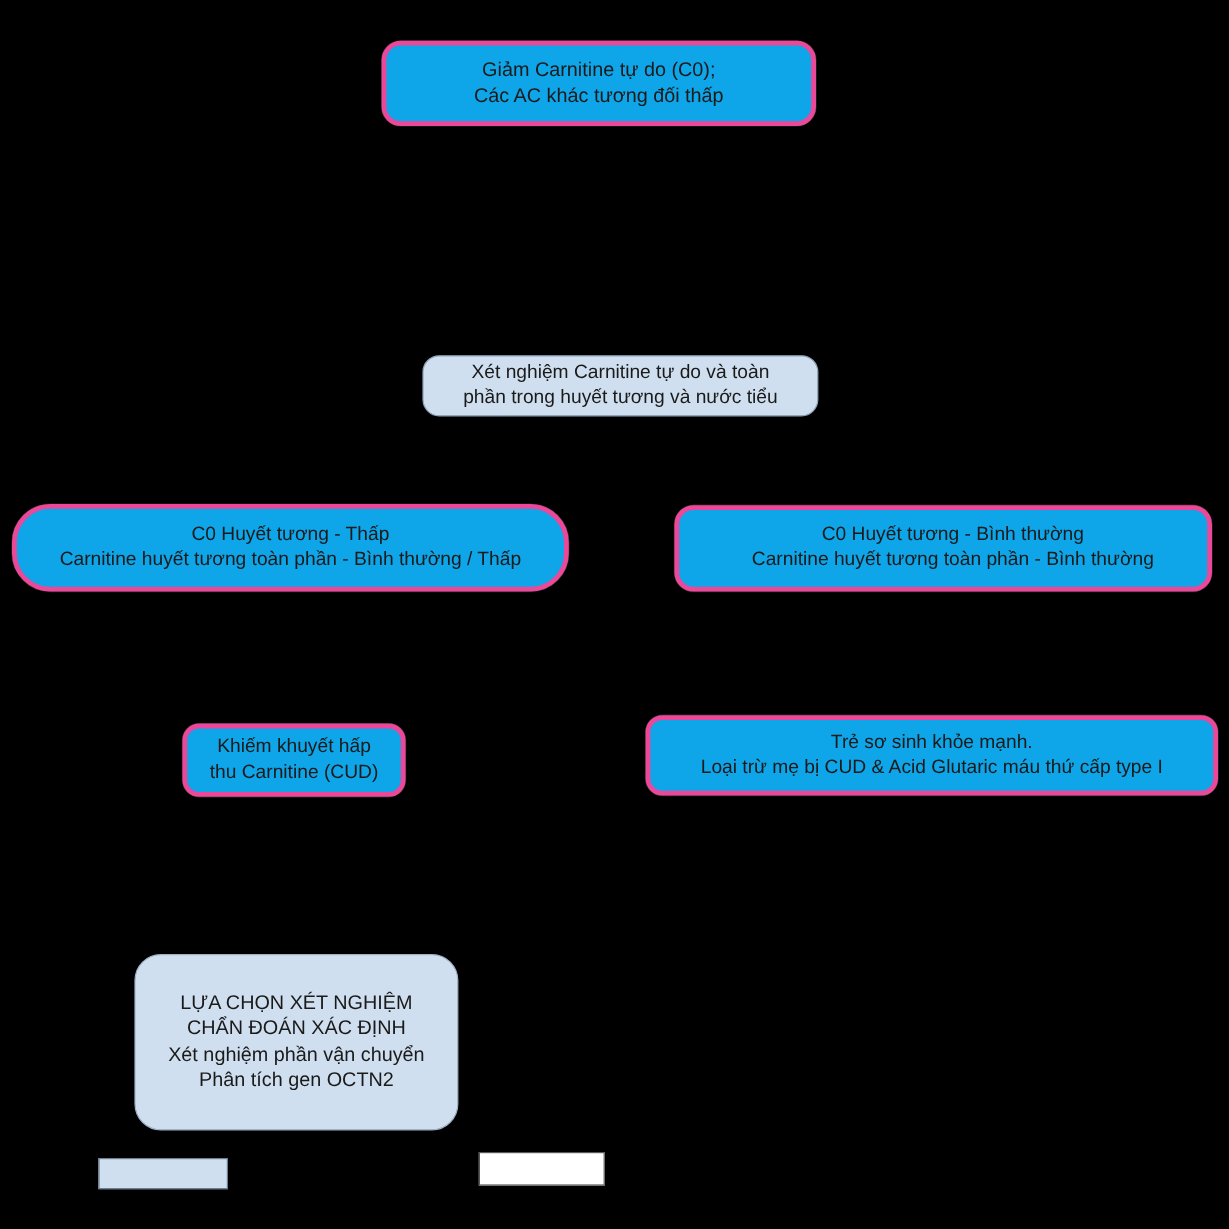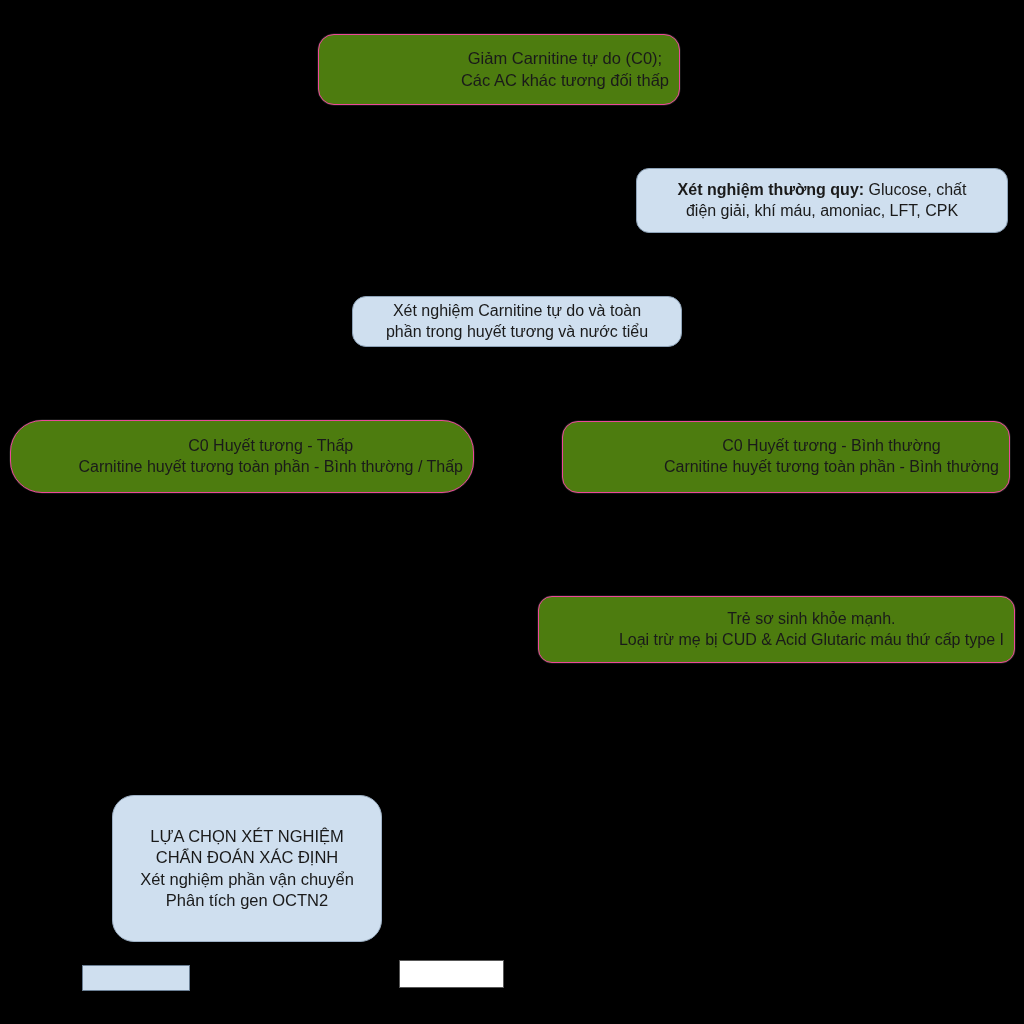--- a/index.html
+++ b/index.html
@@ -27,24 +27,23 @@
     justify-content: center;
     text-align: center;
     color: #1a1a1a;
     line-height: 1.30;
     border-radius: 14px;
     padding: 4px 10px;
     white-space: pre-line;
   }
 
   .node-white {
-    background: #4d7c0f;
-    border: 1px solid #ec4899;
+    background: #0ea5e9;
+    border: 4px solid #ec4899;
     box-shadow: 0 0 0 0.5px rgba(120,120,120,0.35);
-    justify-content: flex-end;
   }
 
   .node-blue {
     background: #cfdfef;
     border: 1px solid #8ea3b8;
   }
 
   .node-blue.soft { border-color: #9fb2c6; }
 
   
@@ -153,40 +152,40 @@
   <div class="connector" style="left:785px; top:365px; width:2px; height:56px;"></div>
   <div class="connector" style="left:241px; top:493px; width:2px; height:110px;"></div>
   <div class="connector" style="left:785px; top:493px; width:2px; height:103px;"></div>
   <div class="connector" style="left:246px; top:664px; width:2px; height:131px;"></div>
 
   <div class="node node-white" id="node-initial-finding">
     <span>Giảm Carnitine tự do (C0);
 Các AC khác tương đối thấp</span>
   </div>
 
-  <div class="node node-blue" id="node-routine-tests">
-    <span><span class="lead">Xét nghiệm thường quy:</span><span> Glucose, chất
-điện giải, khí máu, amoniac, LFT, CPK</span></span>
-  </div>
 
   <div class="node node-blue" id="node-carnitine-test">
     <span>Xét nghiệm Carnitine tự do và toàn
 phần trong huyết tương và nước tiểu</span>
   </div>
 
   <div class="node node-white" id="node-result-low">
     <span>C0 Huyết tương - Thấp
 Carnitine huyết tương toàn phần - Bình thường / Thấp</span>
   </div>
 
   <div class="node node-white" id="node-result-normal">
     <span>C0 Huyết tương - Bình thường
 Carnitine huyết tương toàn phần - Bình thường</span>
   </div>
 
+  <div class="node node-white" id="node-diagnosis-cud">
+    <span>Khiếm khuyết hấp
+thu Carnitine (CUD)</span>
+  </div>
 
   <div class="node node-white" id="node-healthy-newborn">
     <span>Trẻ sơ sinh khỏe mạnh.
 Loại trừ mẹ bị CUD &amp; Acid Glutaric máu thứ cấp type I</span>
   </div>
 
   <div class="node node-blue soft" id="node-confirm-tests">
     <span>LỰA CHỌN XÉT NGHIỆM
 CHẨN ĐOÁN XÁC ĐỊNH
 Xét nghiệm phần vận chuyển

